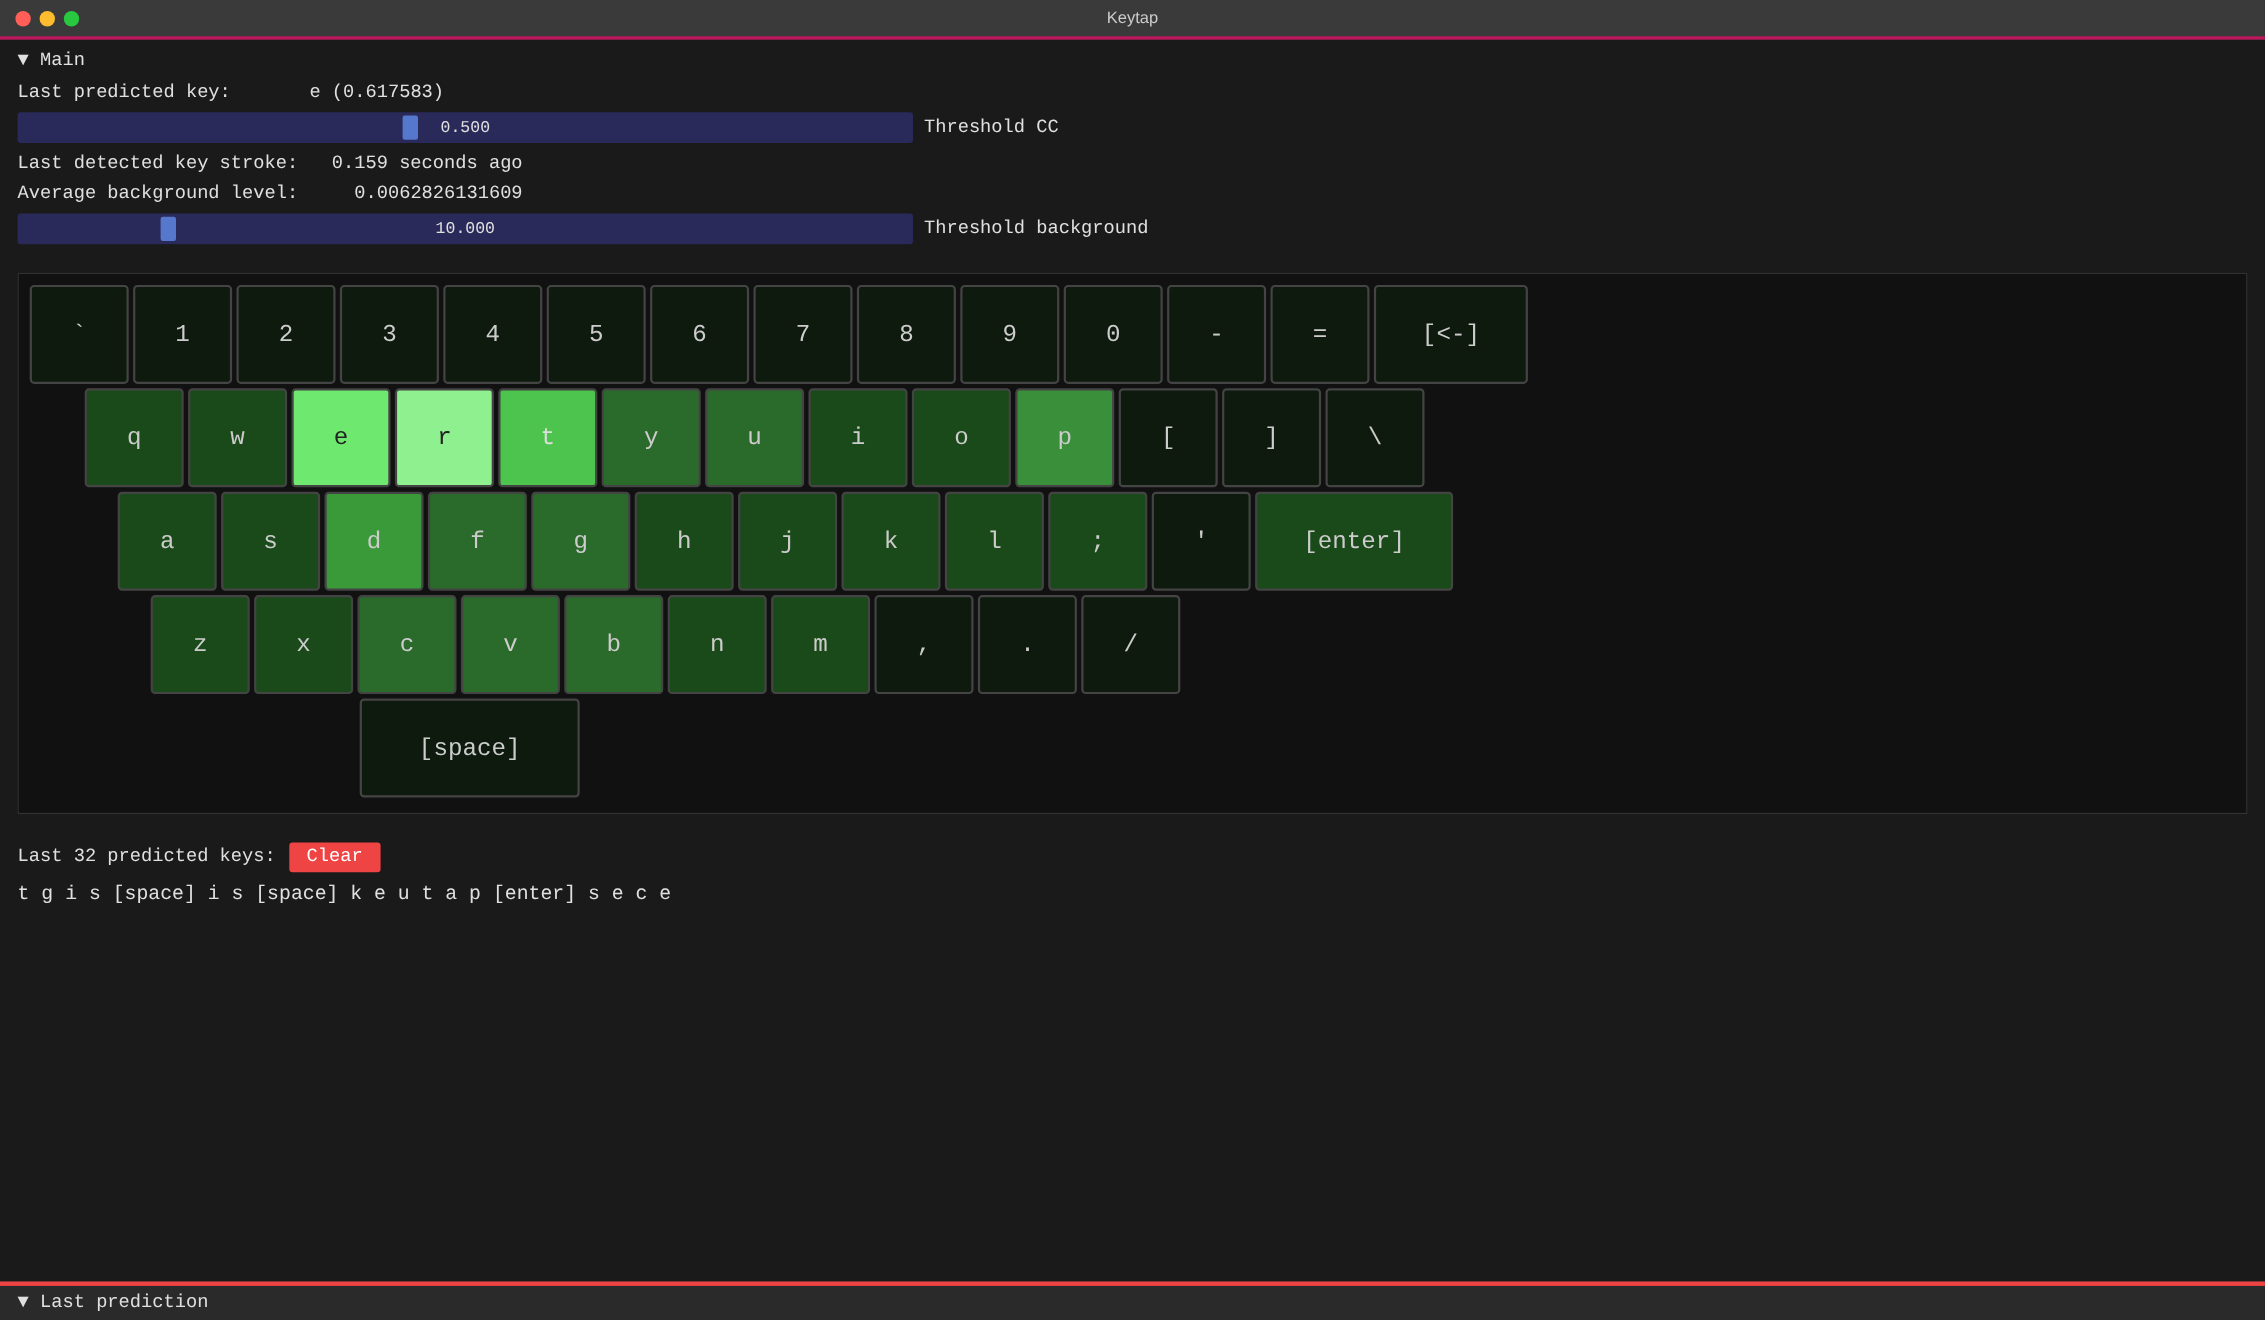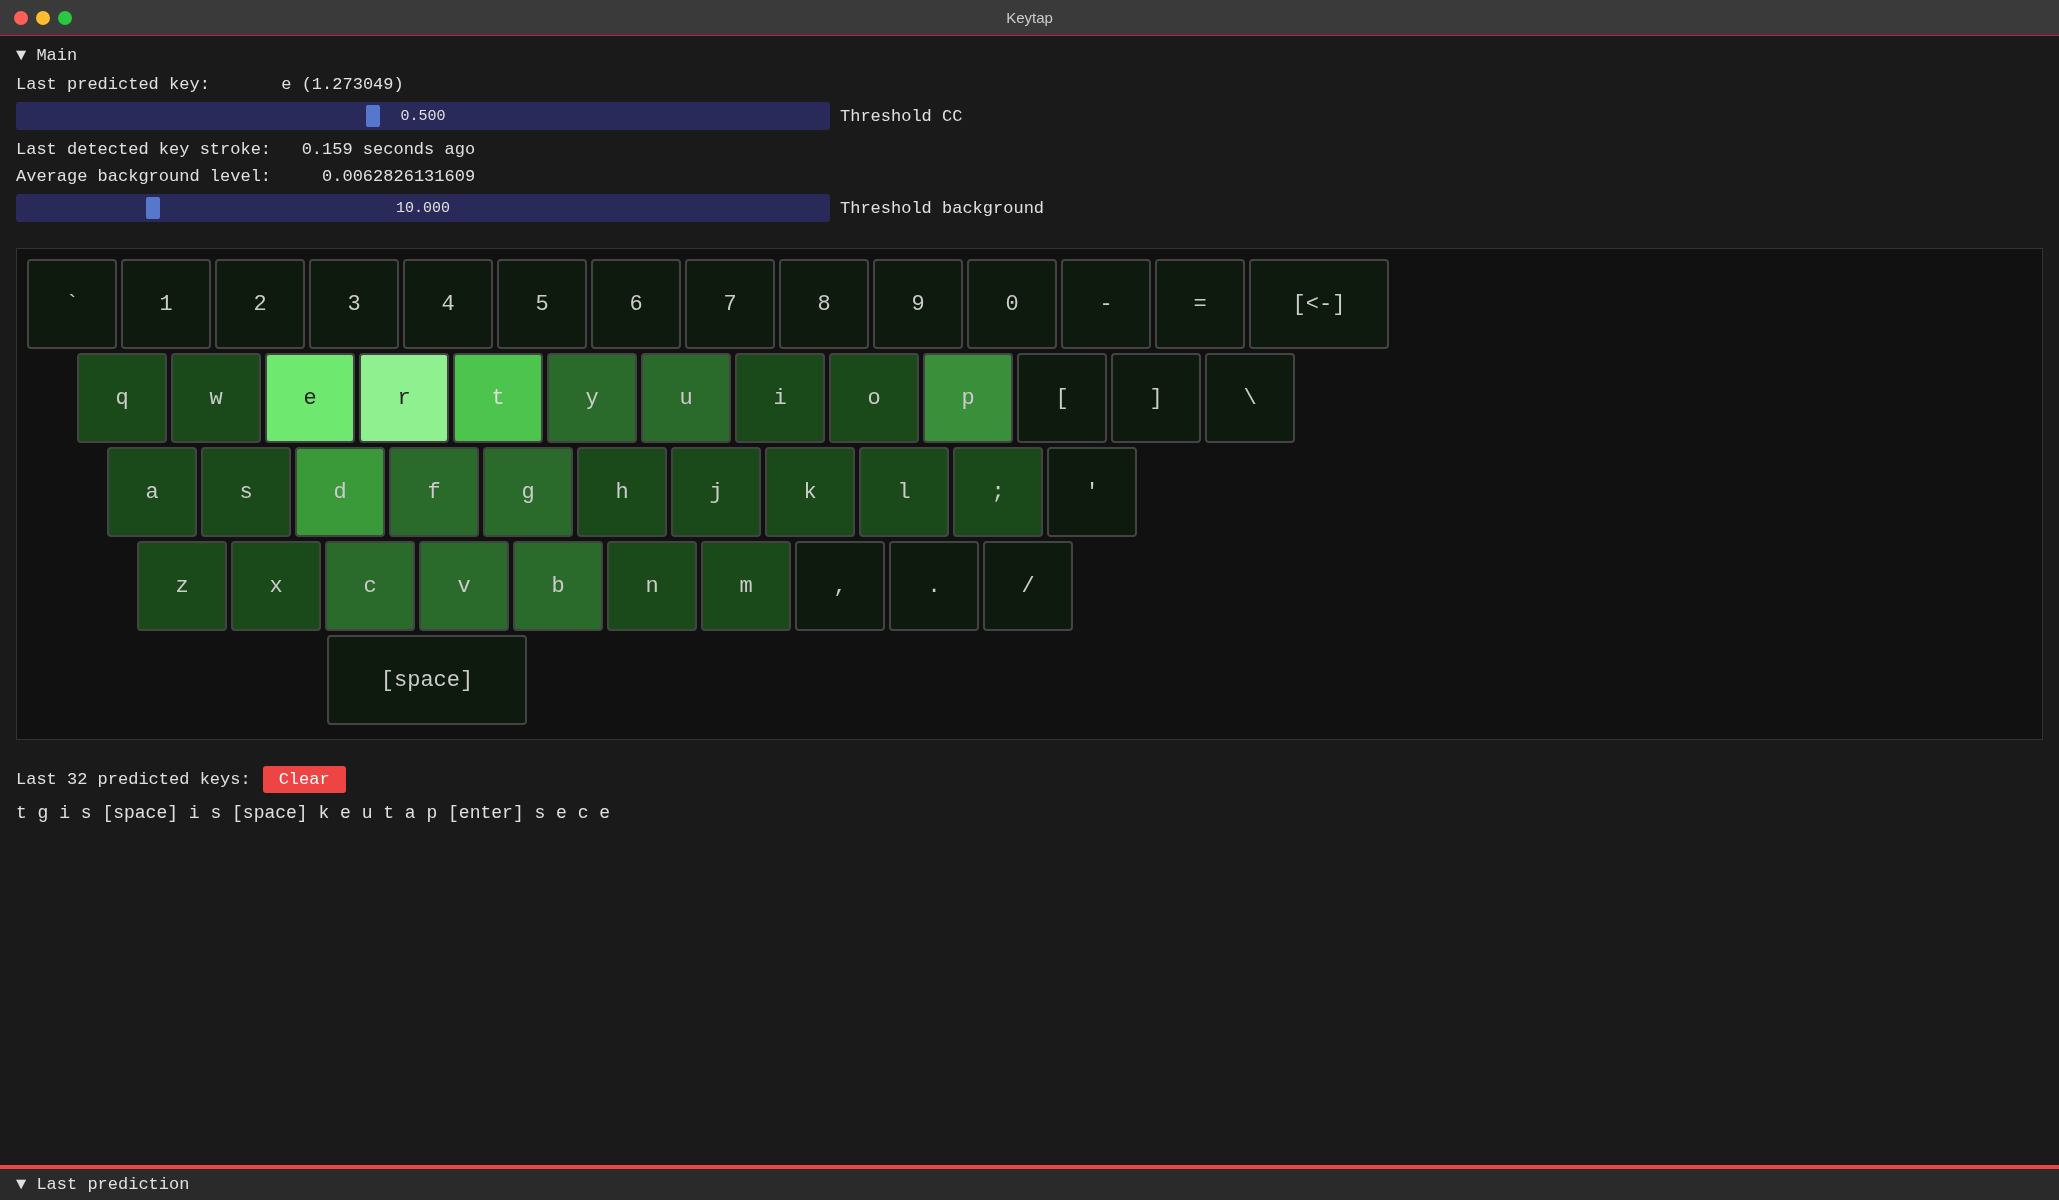--- a/index.html
+++ b/index.html
@@ -13,21 +13,21 @@
       overflow: hidden;
     }
 
     .title-bar {
       background: #3a3a3a;
       height: 36px;
       display: flex;
       align-items: center;
       justify-content: center;
       position: relative;
-      border-bottom: 1px solid #be185d;
+      border-bottom: 3px solid #be185d;
     }
 
     .title-bar-buttons {
       position: absolute;
       left: 14px;
       display: flex;
       gap: 8px;
     }
 
     .title-bar-btn {
@@ -205,21 +205,21 @@
   <span class="title-bar-title">Keytap</span>
 </div>
 
 <div class="app-container">
 
   <div class="section-header">▼ Main</div>
 
   <div class="info-row">
     <span>Last predicted key:</span>
     &nbsp;&nbsp;&nbsp;&nbsp;&nbsp;
-    <span>e (1.273049)</span>
+    <span>e (0.617583)</span>
   </div>
 
   <div class="slider-row">
     <div class="slider-container">
       <div class="slider-thumb" style="left: 43%;"></div>
       <span class="slider-value">0.500</span>
     </div>
     <span class="slider-label">Threshold CC</span>
   </div>
 
@@ -283,20 +283,21 @@
       <div class="key key-green-1">s</div>
       <div class="key" style="background:#3a9a3a;">d</div>
       <div class="key key-green-2">f</div>
       <div class="key key-green-2">g</div>
       <div class="key key-green-1">h</div>
       <div class="key key-green-1">j</div>
       <div class="key key-green-1">k</div>
       <div class="key key-green-1">l</div>
       <div class="key key-green-1">;</div>
       <div class="key key-dark">'</div>
+      <div class="key key-green-1 key-enter">[enter]</div>
     </div>
 
     <div class="key-row" style="padding-left: 110px;">
       <div class="key key-green-1">z</div>
       <div class="key key-green-1">x</div>
       <div class="key key-green-2">c</div>
       <div class="key key-green-2">v</div>
       <div class="key key-green-2">b</div>
       <div class="key key-green-1">n</div>
       <div class="key key-green-1">m</div>

